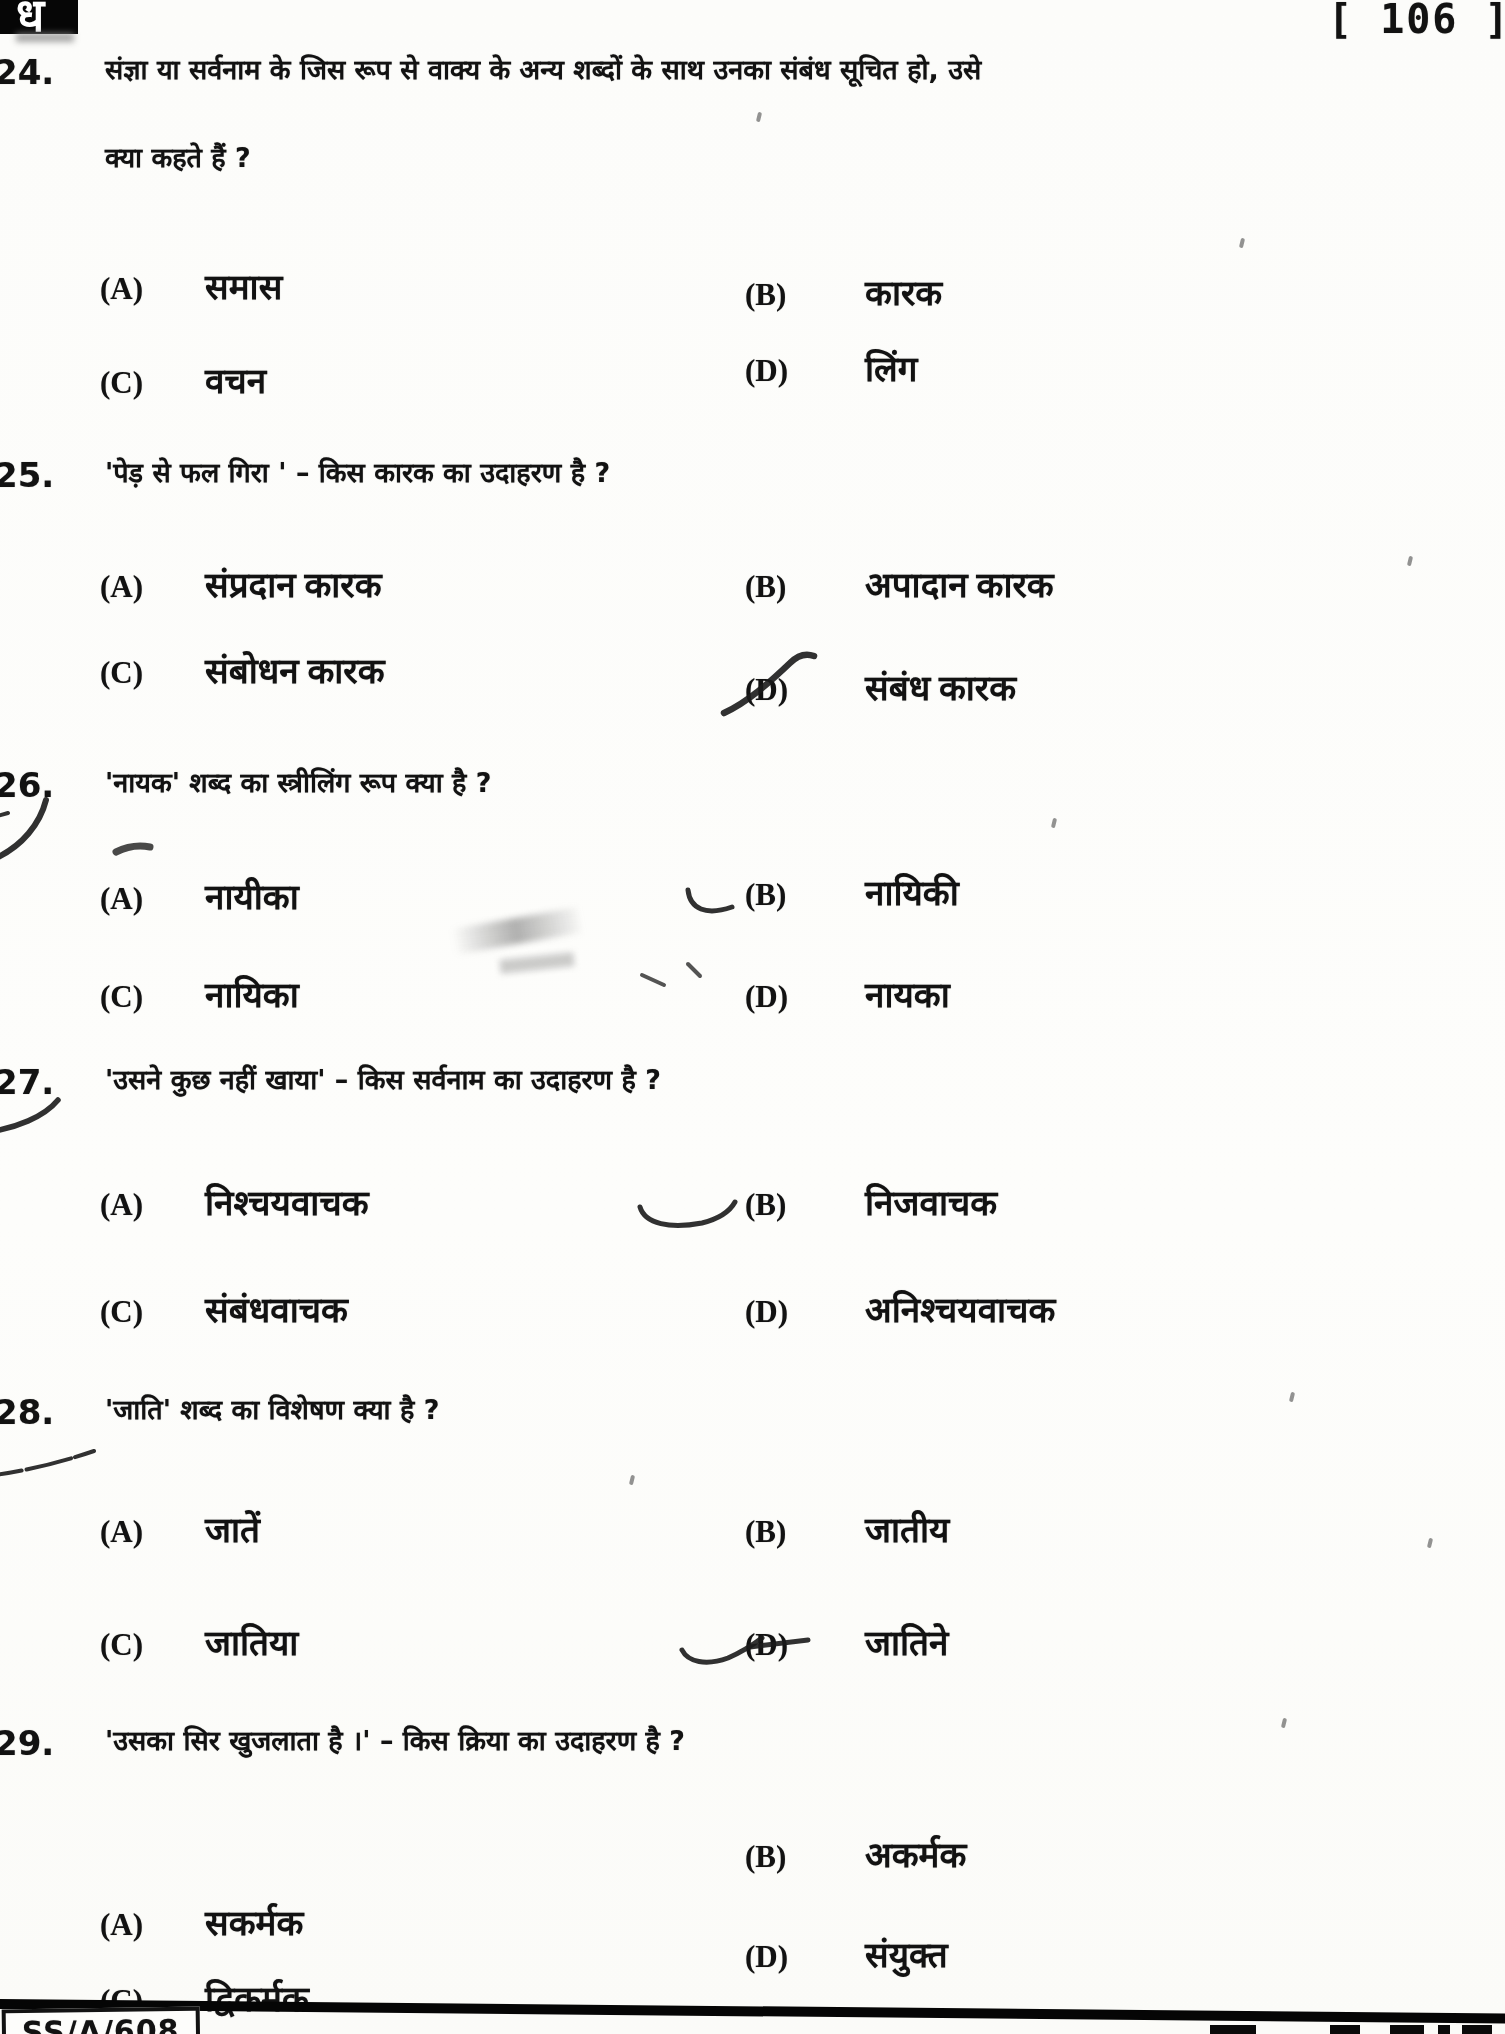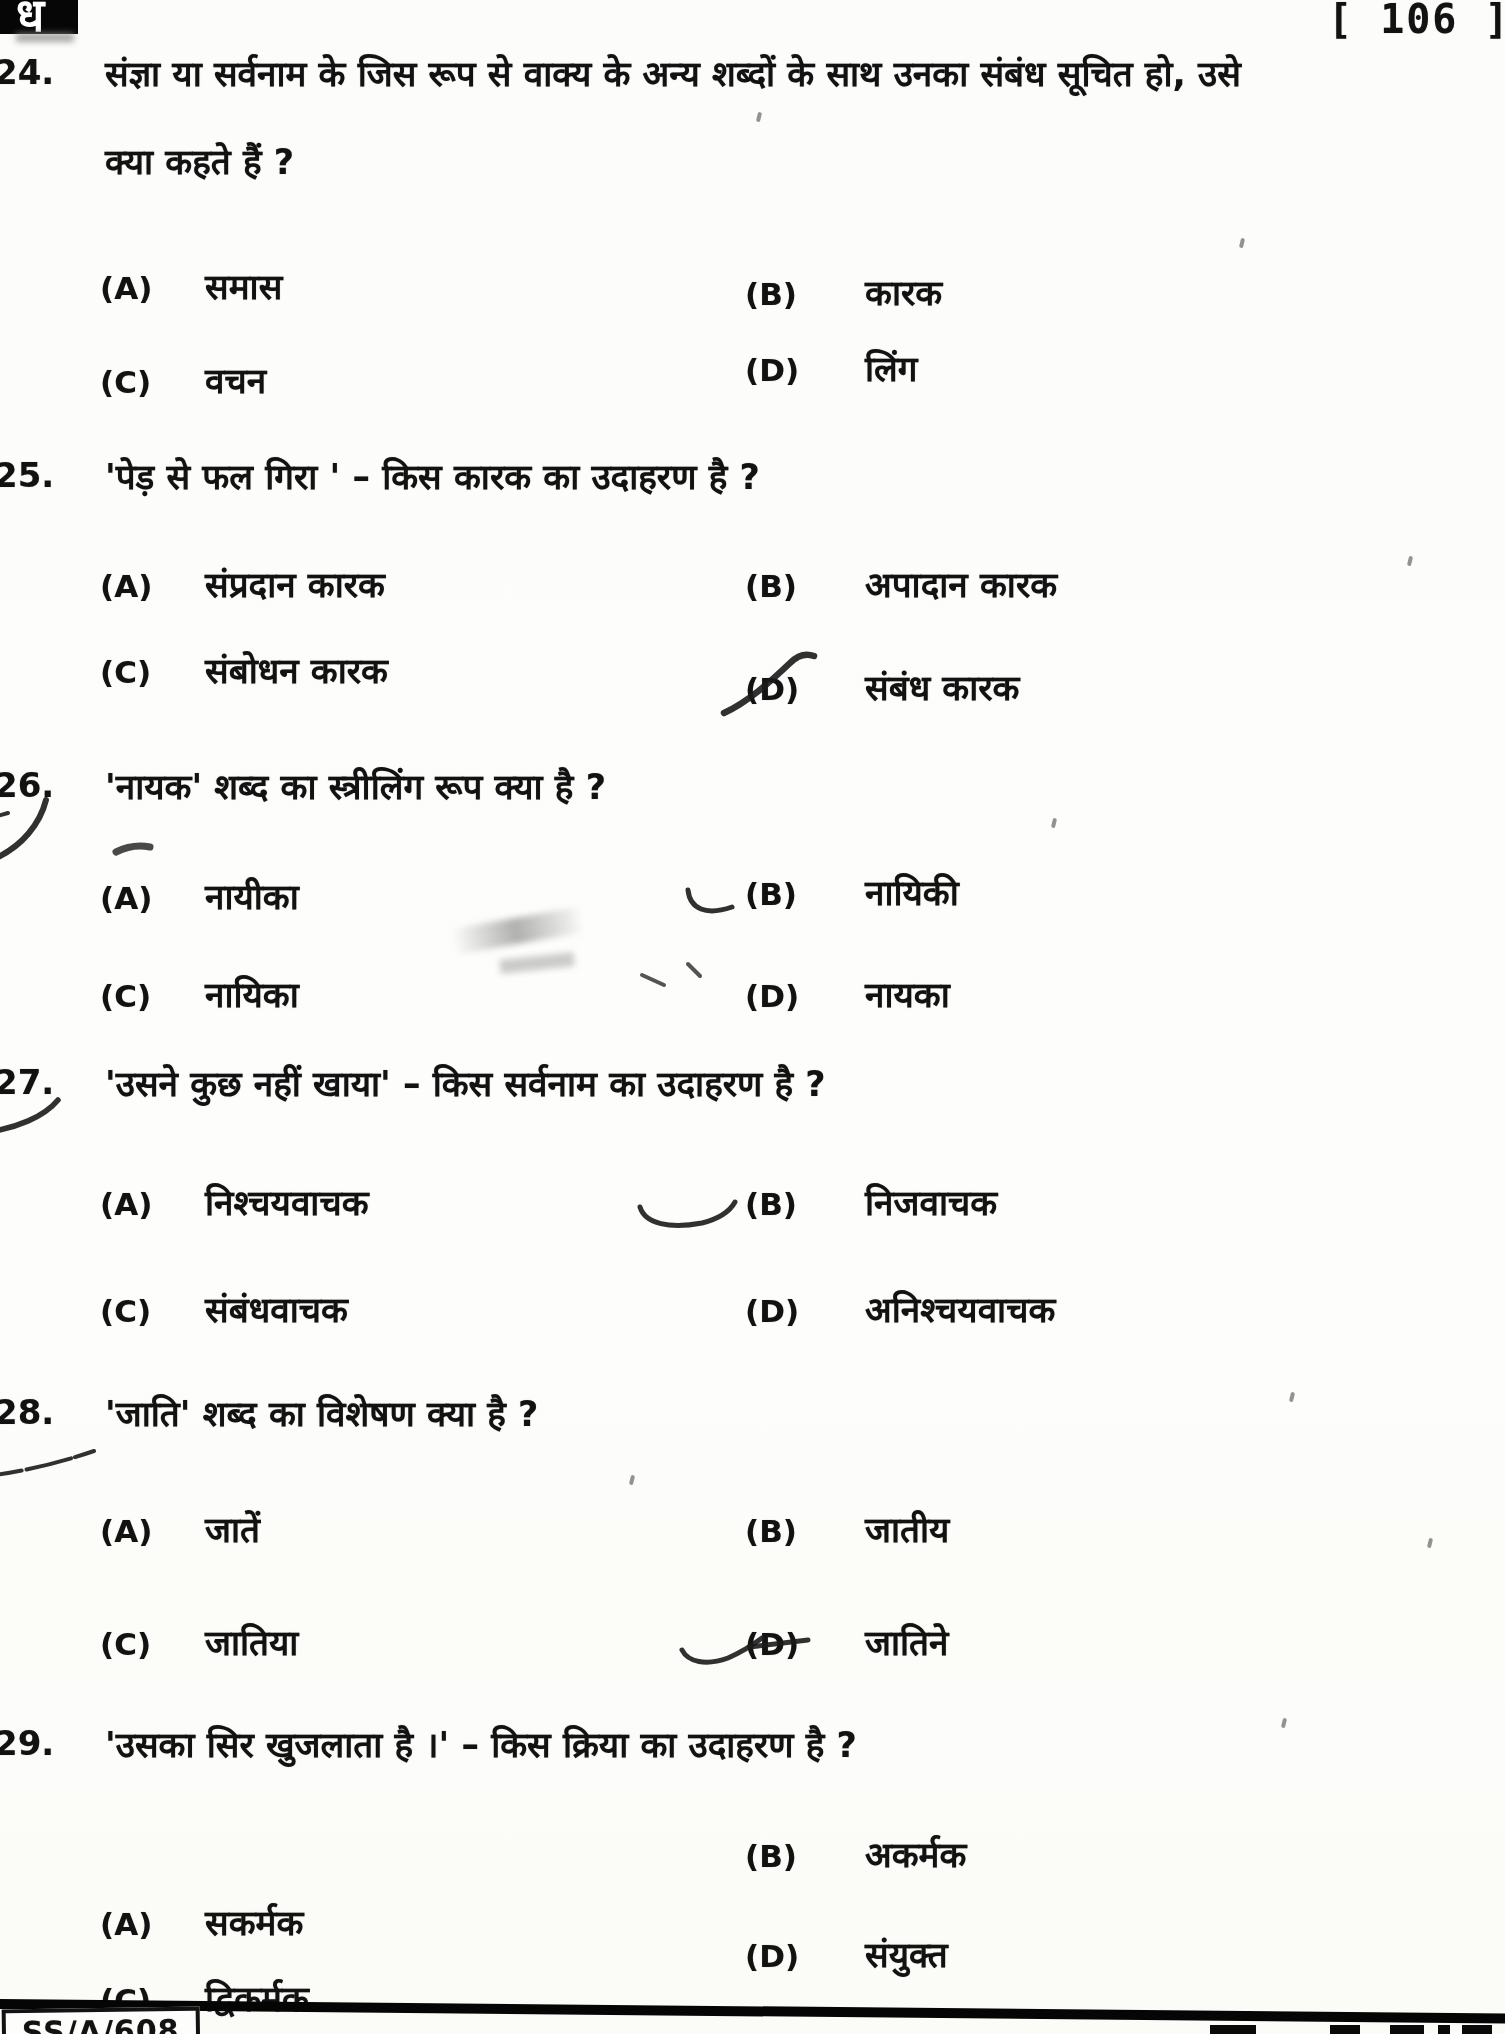--- a/index.html
+++ b/index.html
@@ -14,22 +14,22 @@
   .corner-tab{position:absolute;left:0;top:0;width:78px;height:34px;background:#060606;overflow:hidden;}
   .corner-tab .glyph{position:absolute;left:16px;top:-18px;color:#fff;font-size:46px;font-weight:bold;}
   .tab-shadow{position:absolute;left:16px;top:33px;width:58px;height:9px;background:#8a8a8a;filter:blur(3px);opacity:.75;}
 
   
   .pageno{position:absolute;left:1328px;top:-4px;font-family:"DejaVu Sans Mono",monospace;
     font-size:40px;font-weight:bold;letter-spacing:2px;white-space:nowrap;}
 
   
   .qnum{position:absolute;left:-6px;font-size:34px;font-weight:bold;white-space:nowrap;}
-  .qline{position:absolute;left:105px;font-size:35px;font-weight:bold;white-space:nowrap;line-height:1.3;text-align:right;}
-  .opt{position:absolute;white-space:nowrap;}
+  .qline{position:absolute;left:105px;font-size:27px;font-weight:bold;white-space:nowrap;line-height:1.3;text-align:right;}
+  .opt{position:absolute;white-space:nowrap;font-family:Liberation Serif, serif;}
   .c1{left:100px}
   .c2{left:745px}
   .olab{display:inline-block;width:105px;font-size:31px;font-weight:bold;}
   .c2 .olab{width:120px}
   .otxt{font-size:35px;font-weight:bold;}
 
   
   svg.marks{position:absolute;left:0;top:0;pointer-events:none;}
   .smudge{position:absolute;pointer-events:none;}
   .sm1{left:452px;top:918px;width:128px;height:26px;transform:rotate(-10deg);

